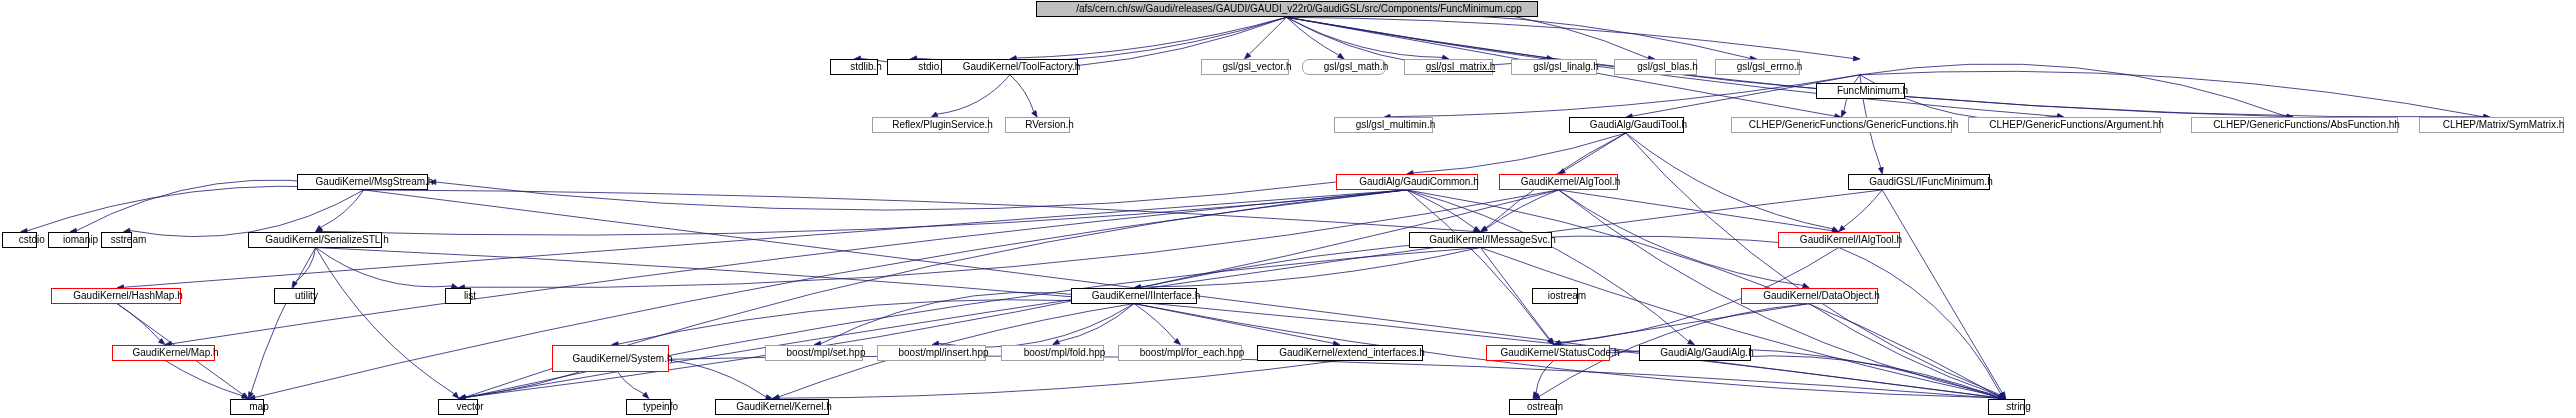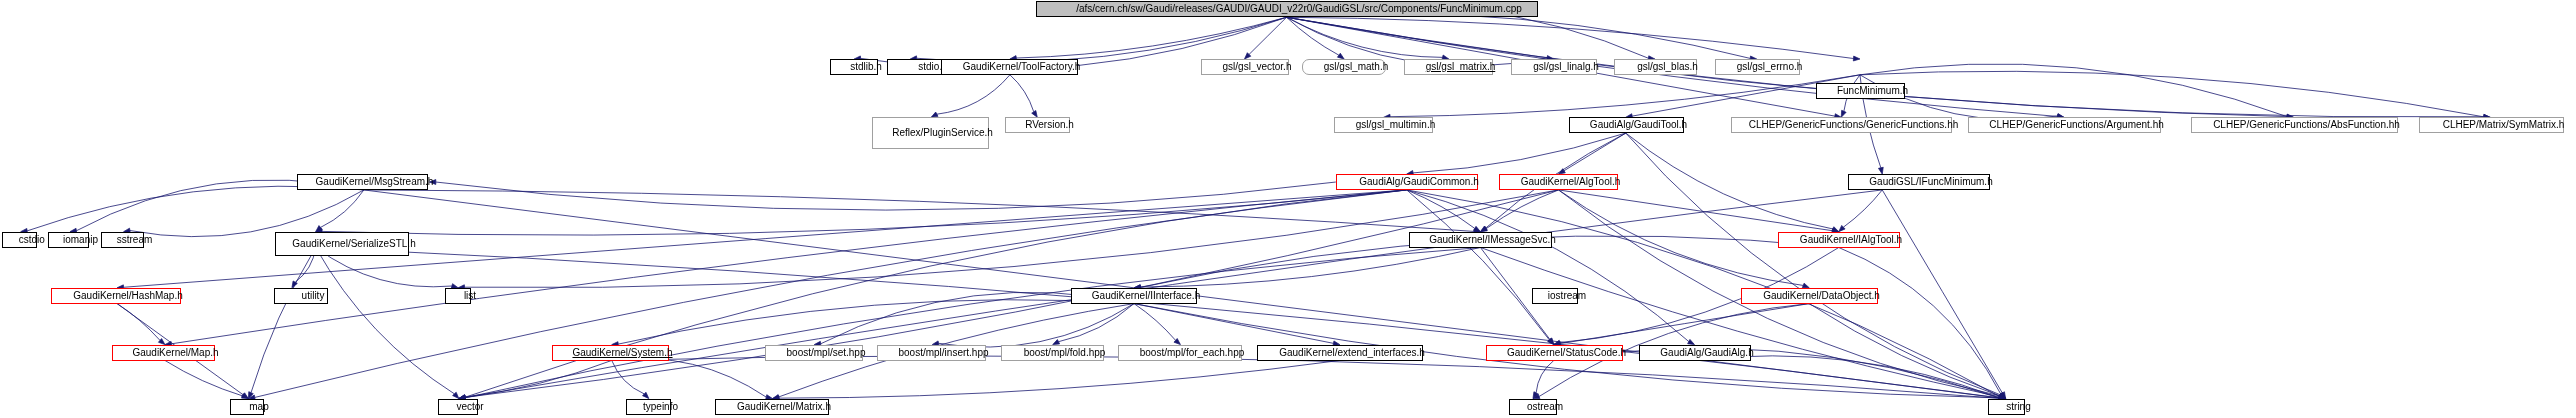--- a/index.html
+++ b/index.html
@@ -202,54 +202,54 @@
       <div class="node black" style="left: 830px; top: 59px; width: 48px; height: 16px;">stdlib.h</div>
       <div class="node black" style="left: 887px; top: 59px; width: 68px; height: 16px;">stdio.h</div>
       <div class="node black" style="left: 941px; top: 59px; width: 137px; height: 16px;">GaudiKernel/ToolFactory.h</div>
       <div class="node grey" style="left: 1201px; top: 59px; width: 88px; height: 16px;">gsl/gsl_vector.h</div>
       <div class="node grey" style="left: 1302px; top: 59px; width: 84px; height: 16px; border-radius: 7px;">gsl/gsl_math.h</div>
       <div class="node grey" style="left: 1404px; top: 59px; width: 89px; height: 16px; text-decoration: underline;">gsl/gsl_matrix.h</div>
       <div class="node grey" style="left: 1511px; top: 59px; width: 86px; height: 16px;">gsl/gsl_linalg.h</div>
       <div class="node grey" style="left: 1614px; top: 59px; width: 83px; height: 16px;">gsl/gsl_blas.h</div>
       <div class="node grey" style="left: 1715px; top: 59px; width: 85px; height: 16px;">gsl/gsl_errno.h</div>
       <div class="node black" style="left: 1816px; top: 59px; width: 89px; height: 16px; margin-top: 24px;">FuncMinimum.h</div>
-      <div class="node grey" style="left: 872px; top: 117px; width: 117px; height: 32px;">Reflex/PluginService.h</div>
+      <div class="node grey" style="left: 872px; top: 117px; width: 117px; height: 16px;">Reflex/PluginService.h</div>
       <div class="node grey" style="left: 1005px; top: 117px; width: 65px; height: 16px;">RVersion.h</div>
       <div class="node grey" style="left: 1334px; top: 117px; width: 99px; height: 16px;">gsl/gsl_multimin.h</div>
       <div class="node black" style="left: 1569px; top: 117px; width: 115px; height: 16px;">GaudiAlg/GaudiTool.h</div>
       <div class="node grey" style="left: 1731px; top: 117px; width: 221px; height: 16px;">CLHEP/GenericFunctions/GenericFunctions.hh</div>
       <div class="node grey" style="left: 1968px; top: 117px; width: 193px; height: 16px;">CLHEP/GenericFunctions/Argument.hh</div>
       <div class="node grey" style="left: 2191px; top: 117px; width: 207px; height: 16px;">CLHEP/GenericFunctions/AbsFunction.hh</div>
       <div class="node grey" style="left: 2419px; top: 117px; width: 145px; height: 16px;">CLHEP/Matrix/SymMatrix.h</div>
       <div class="node black" style="left: 297px; top: 174px; width: 131px; height: 16px;">GaudiKernel/MsgStream.h</div>
       <div class="node red" style="left: 1336px; top: 174px; width: 142px; height: 16px;">GaudiAlg/GaudiCommon.h</div>
       <div class="node red" style="left: 1499px; top: 174px; width: 119px; height: 16px;">GaudiKernel/AlgTool.h</div>
       <div class="node black" style="left: 1812px; top: 174px; width: 142px; height: 16px; margin-left: 36px;">GaudiGSL/IFuncMinimum.h</div>
       <div class="node black" style="left: 2.2px; top: 232px; width: 35px; height: 16px;">cstdio</div>
       <div class="node black" style="left: 48px; top: 232px; width: 41px; height: 16px;">iomanip</div>
-      <div class="node black" style="left: 101px; top: 232px; width: 43px; height: 16px;">sstream</div>
-      <div class="node black" style="left: 248px; top: 232px; width: 134px; height: 24px; margin-left: 27px;">GaudiKernel/SerializeSTL.h</div>
+      <div class="node black" style="left: 101px; top: 232px; width: 31px; height: 16px;">sstream</div>
+      <div class="node black" style="left: 248px; top: 232px; width: 134px; height: 16px;">GaudiKernel/SerializeSTL.h</div>
       <div class="node black" style="left: 1409px; top: 232px; width: 143px; height: 16px;">GaudiKernel/IMessageSvc.h</div>
       <div class="node red" style="left: 1778px; top: 232px; width: 122px; height: 16px;">GaudiKernel/IAlgTool.h</div>
       <div class="node red" style="left: 51px; top: 288px; width: 130px; height: 16px;">GaudiKernel/HashMap.h</div>
-      <div class="node black" style="left: 274px; top: 288px; width: 54px; height: 16px;">utility</div>
+      <div class="node black" style="left: 274px; top: 288px; width: 41px; height: 16px;">utility</div>
       <div class="node black" style="left: 445px; top: 288px; width: 24.5px; height: 16px;">list</div>
       <div class="node black" style="left: 1071px; top: 288px; width: 126px; height: 16px;">GaudiKernel/IInterface.h</div>
       <div class="node black" style="left: 1532px; top: 288px; width: 46px; height: 16px;">iostream</div>
       <div class="node red" style="left: 1741px; top: 288px; width: 137px; height: 16px;">GaudiKernel/DataObject.h</div>
       <div class="node red" style="left: 112px; top: 345px; width: 103px; height: 16px;">GaudiKernel/Map.h</div>
-      <div class="node red" style="left: 552px; top: 345px; width: 117px; height: 16px; text-decoration: underline;">GaudiKernel/System.h</div>
+      <div class="node red" style="left: 552px; top: 345px; width: 117px; height: 27px;">GaudiKernel/System.h</div>
       <div class="node grey" style="left: 765px; top: 345px; width: 98px; height: 16px;">boost/mpl/set.hpp</div>
       <div class="node grey" style="left: 877px; top: 345px; width: 109px; height: 16px;">boost/mpl/insert.hpp</div>
       <div class="node grey" style="left: 1001px; top: 345px; width: 103px; height: 16px;">boost/mpl/fold.hpp</div>
       <div class="node grey" style="left: 1118px; top: 345px; width: 124px; height: 16px;">boost/mpl/for_each.hpp</div>
       <div class="node black" style="left: 1257px; top: 345px; width: 166px; height: 16px;">GaudiKernel/extend_interfaces.h</div>
-      <div class="node red" style="left: 1486px; top: 345px; width: 137px; height: 16px;">GaudiKernel/StatusCode.h</div>
+      <div class="node red" style="left: 1486px; top: 345px; width: 124px; height: 16px;">GaudiKernel/StatusCode.h</div>
       <div class="node black" style="left: 1639px; top: 345px; width: 112px; height: 16px;">GaudiAlg/GaudiAlg.h</div>
       <div class="node black" style="left: 626px; top: 399px; width: 45px; height: 16px;">typeinfo</div>
-      <div class="node black" style="left: 715px; top: 399px; width: 114px; height: 16px;">GaudiKernel/Matrix.h</div>
+      <div class="node black" style="left: 715px; top: 399px; width: 114px; height: 16px;">GaudiKernel/Kernel.h</div>
       <div class="node black" style="left: 230px; top: 399px; width: 34px; height: 16px;">map</div>
       <div class="node black" style="left: 438px; top: 399px; width: 40px; height: 16px;">vector</div>
       <div class="node black" style="left: 1509px; top: 399px; width: 48px; height: 16px;">ostream</div>
       <div class="node black" style="left: 1988px; top: 399px; width: 37px; height: 16px;">string</div>
     </div>
 </div>
 
 
 </body></html>

